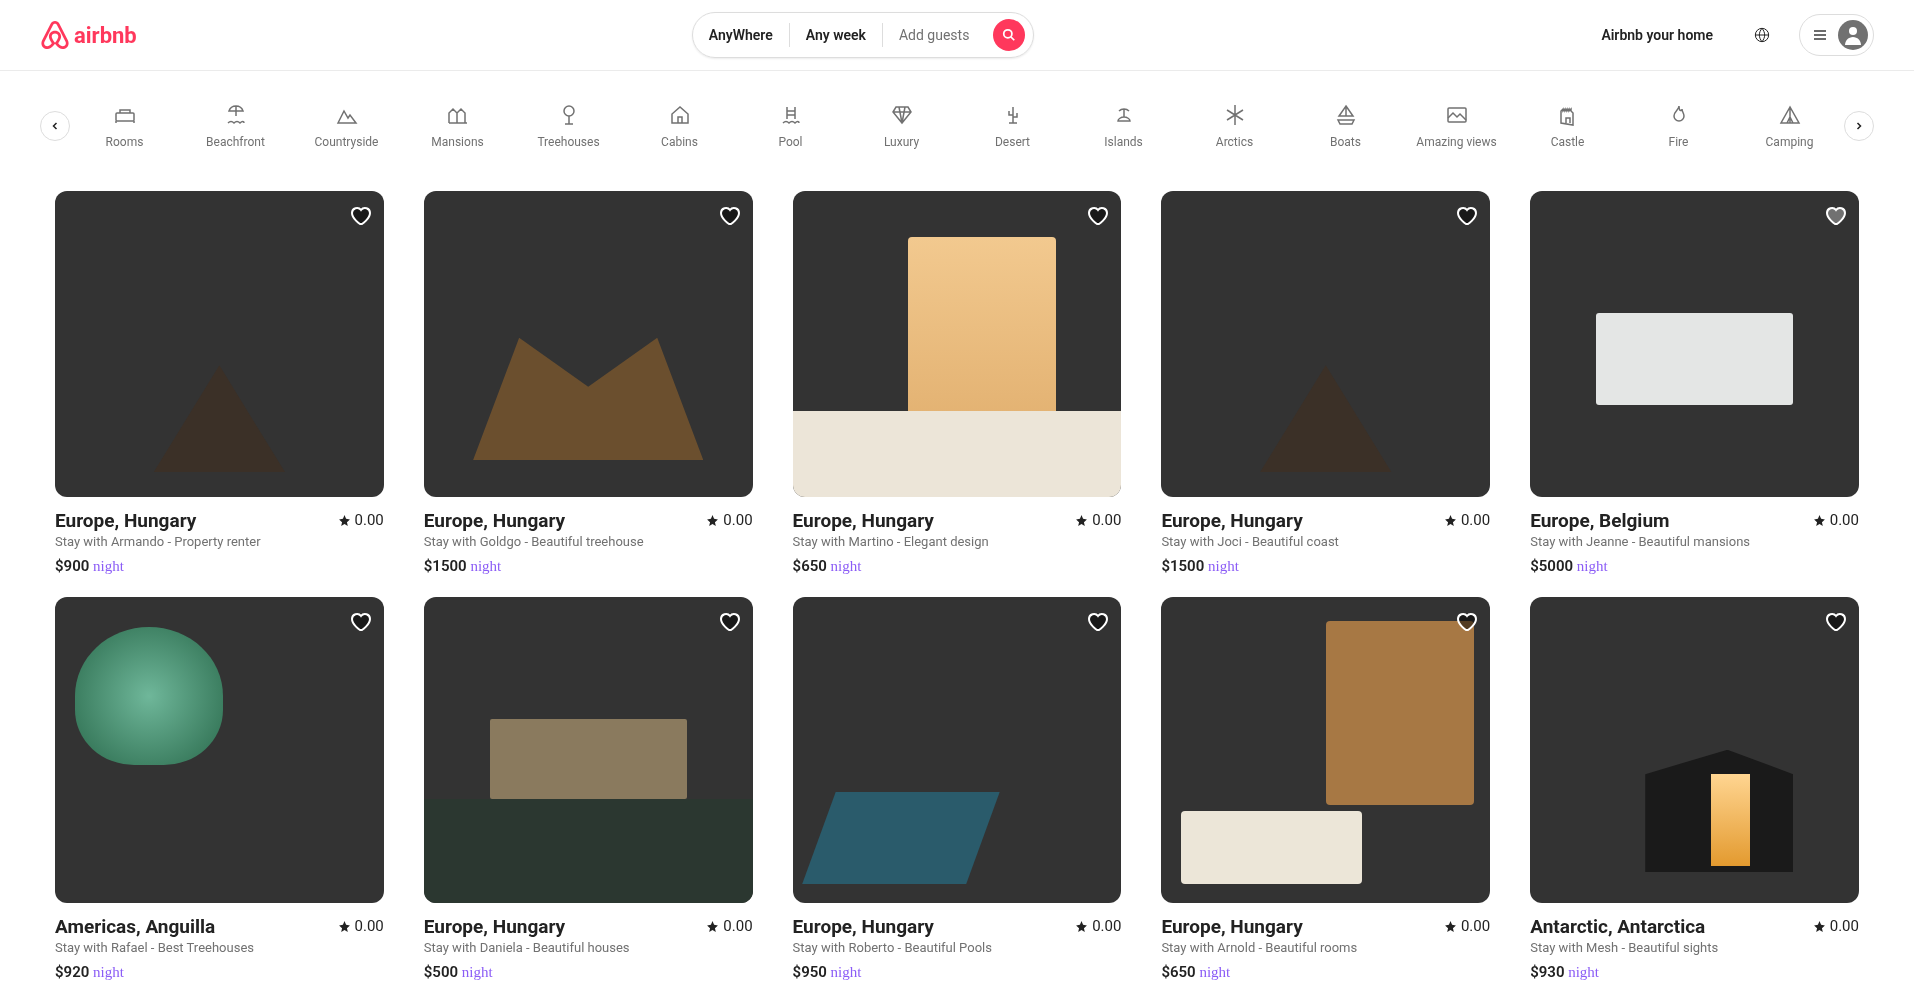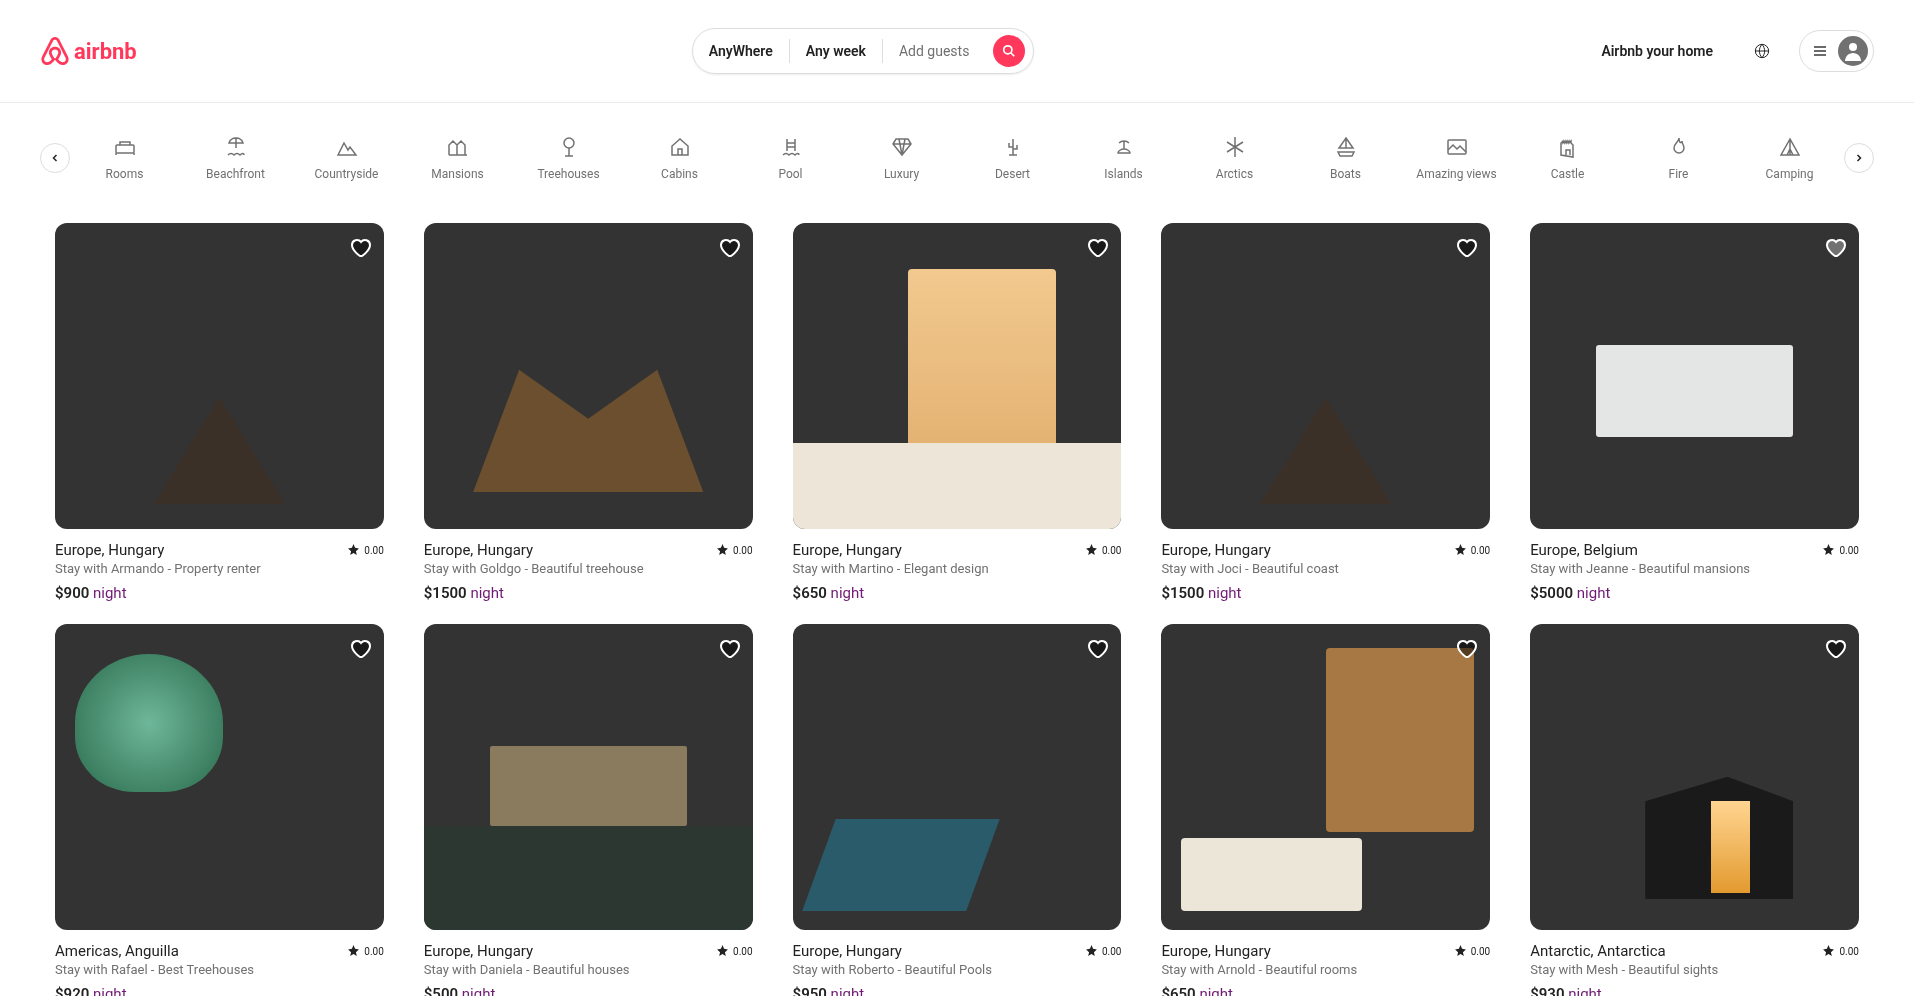--- a/index.html
+++ b/index.html
@@ -1,17 +1,17 @@
 <!DOCTYPE html>
 <html><head>
 <meta charset="utf-8">
 <style>
   * { box-sizing: border-box; margin: 0; padding: 0; }
   body { font-family: -apple-system, BlinkMacSystemFont, "Segoe UI", Roboto, Helvetica, Arial, sans-serif; color: #222; background: #fff; }
-  .header { display: flex; align-items: center; justify-content: space-between; padding: 28px 40px; border-bottom: 1px solid #ebebeb; }
+  .header { display: flex; align-items: center; justify-content: space-between; padding: 12px 40px; border-bottom: 1px solid #ebebeb; }
   .logo { display: flex; align-items: center; gap: 4px; color: #ff385c; font-weight: 700; font-size: 22px; cursor: pointer; }
   .logo svg { width: 30px; height: 32px; }
   .searchbar { display: flex; align-items: center; border: 1px solid #ddd; border-radius: 40px; box-shadow: 0 1px 2px rgba(0,0,0,0.08); padding: 6px 8px 6px 0; }
   .searchbar .seg { padding: 6px 16px; font-size: 14px; font-weight: 600; cursor: pointer; }
   .searchbar .sep { width: 1px; height: 24px; background: #ddd; }
   .searchbar .seg.muted { font-weight: 400; color: #717171; }
   .searchbar .sbtn { width: 32px; height: 32px; border-radius: 50%; background: #ff385c; display: flex; align-items: center; justify-content: center; margin-left: 8px; cursor: pointer; }
   .header-right { display: flex; align-items: center; gap: 17px; }
   .header-right .host { font-size: 14px; font-weight: 600; padding: 10px 12px; border-radius: 22px; cursor: pointer; }
   .header-right .globe { width: 40px; height: 40px; display:flex; align-items:center; justify-content:center; cursor:pointer; }
@@ -21,26 +21,26 @@
   .catnav { width: 30px; height: 30px; border: 1px solid #ddd; border-radius: 50%; display:flex; align-items:center; justify-content:center; cursor:pointer; background:#fff; flex-shrink:0; }
   .cats { display:flex; gap: 26px; flex: 1; overflow: hidden; margin: 0 12px; justify-content: space-between; }
   .cat { display:flex; flex-direction:column; align-items:center; gap:8px; padding: 12px 4px; cursor:pointer; color:#717171; min-width: 60px; flex:1; }
   .cat .ci { height:24px; display:flex; align-items:center; justify-content:center; }
   .cat .cl { font-size: 12px; white-space: nowrap; }
   .grid { display:grid; grid-template-columns: repeat(5, 1fr); gap: 22px 40px; padding: 30px 55px 30px 55px; }
   .card { cursor:pointer; }
   .card .imgwrap { position:relative; width:100%; aspect-ratio: 1/0.93; border-radius: 12px; overflow:hidden; background:#333; }
   .card .heart { position:absolute; top:12px; right:12px; }
   .card .row1 { display:flex; justify-content:space-between; align-items:center; margin-top:12px; }
-  .card .loc { font-weight:400; font-size:15px; }
-  .card .rating { display:flex; align-items:flex-end; gap:4px; font-size:10px; }
+  .card .loc { font-weight:700; font-size:19px; }
+  .card .rating { display:flex; align-items:center; gap:4px; font-size:15px; }
   .card .desc { color:#717171; font-size:13px; margin-top:2px; }
   .card .price { margin-top:8px; font-size:15px; }
   .card .price b { font-weight:600; }
-  .card .price span.n { color:#701a75; }
+  .card .price span.n { color:#8b5cf6;font-family:Liberation Serif, serif; }
   
   .bg0 { background: linear-gradient(#7a8b8f 0%, #7a8b8f 40%, #5f6a62 40%, #4b453a 100%);} 
   .bg0::before{content:"";position:absolute;bottom:8%;left:30%;width:40%;height:35%;background:#3b3027;clip-path:polygon(50% 0,100% 100%,0 100%);} 
   .bg1 { background: linear-gradient(#dfe9c8 0%, #769a55 60%, #5e8244 100%);} 
   .bg1::before{content:"";position:absolute;bottom:12%;left:15%;width:70%;height:40%;background:#6b4f2e;clip-path:polygon(20% 0,50% 40%,80% 0,100% 100%,0 100%);} 
   .bg2 { background: linear-gradient(90deg,#cbbba4 0%, #e8d6b5 40%, #d9c8ab 100%);} 
   .bg2::before{content:"";position:absolute;top:15%;left:35%;width:45%;height:60%;background:linear-gradient(180deg,#f2c98f,#e3b272);border-radius:4px;} 
   .bg2::after{content:"";position:absolute;bottom:0;left:0;width:100%;height:28%;background:#ece5d8;} 
   .bg3 { background: linear-gradient(#7a8b8f 0%, #7a8b8f 40%, #5f6a62 40%, #4b453a 100%);} 
   .bg3::before{content:"";position:absolute;bottom:8%;left:30%;width:40%;height:35%;background:#3b3027;clip-path:polygon(50% 0,100% 100%,0 100%);} 

